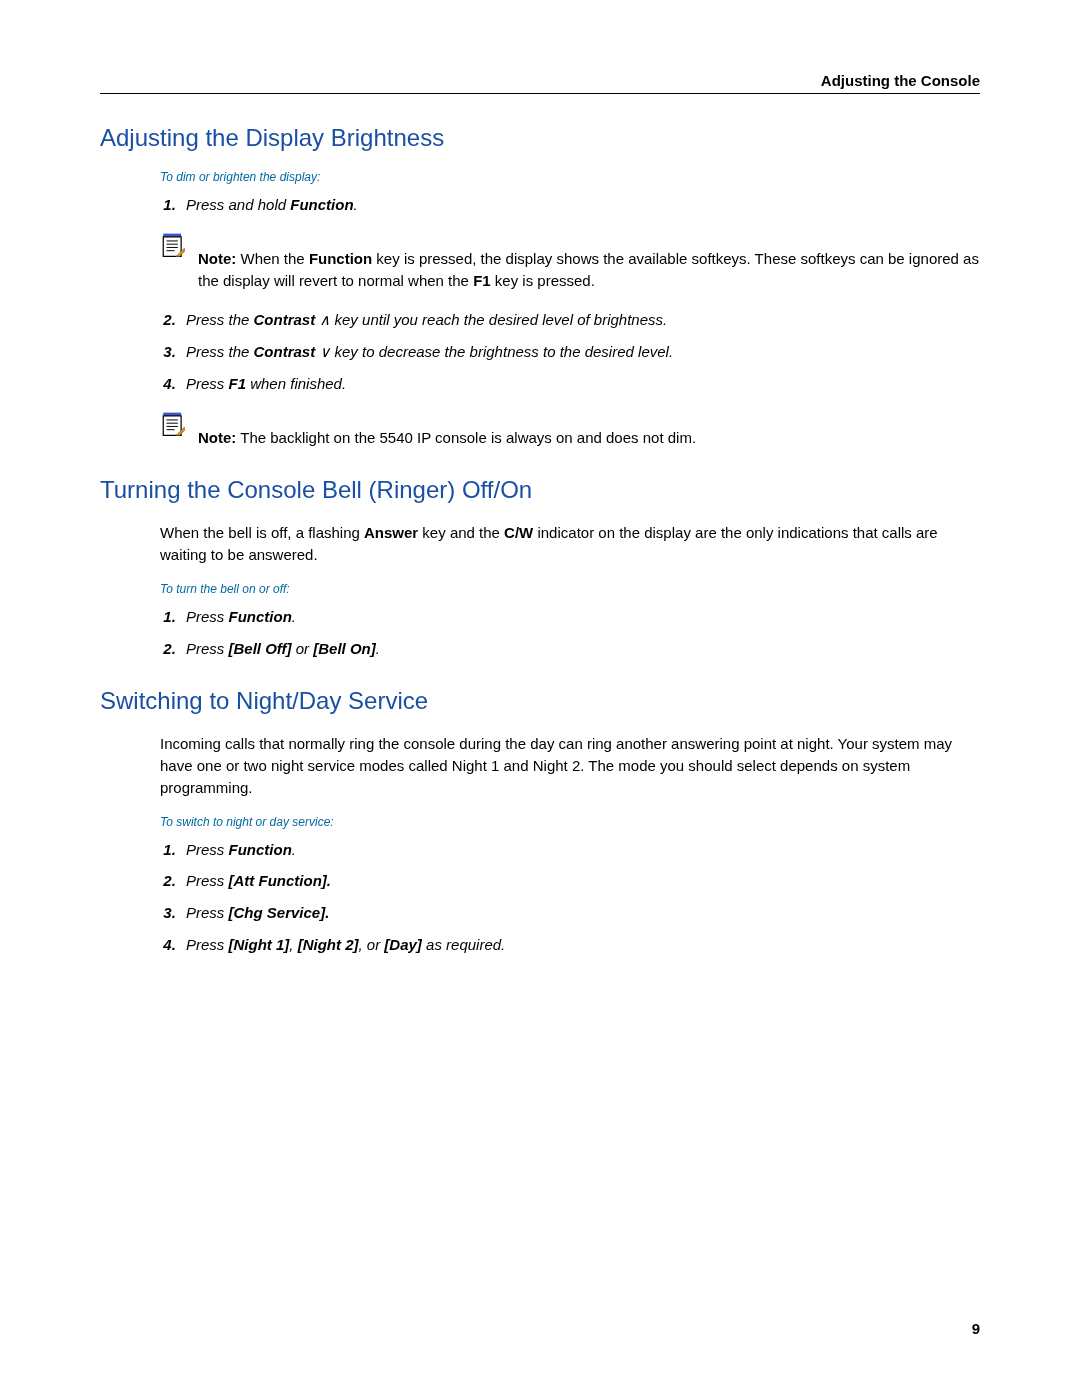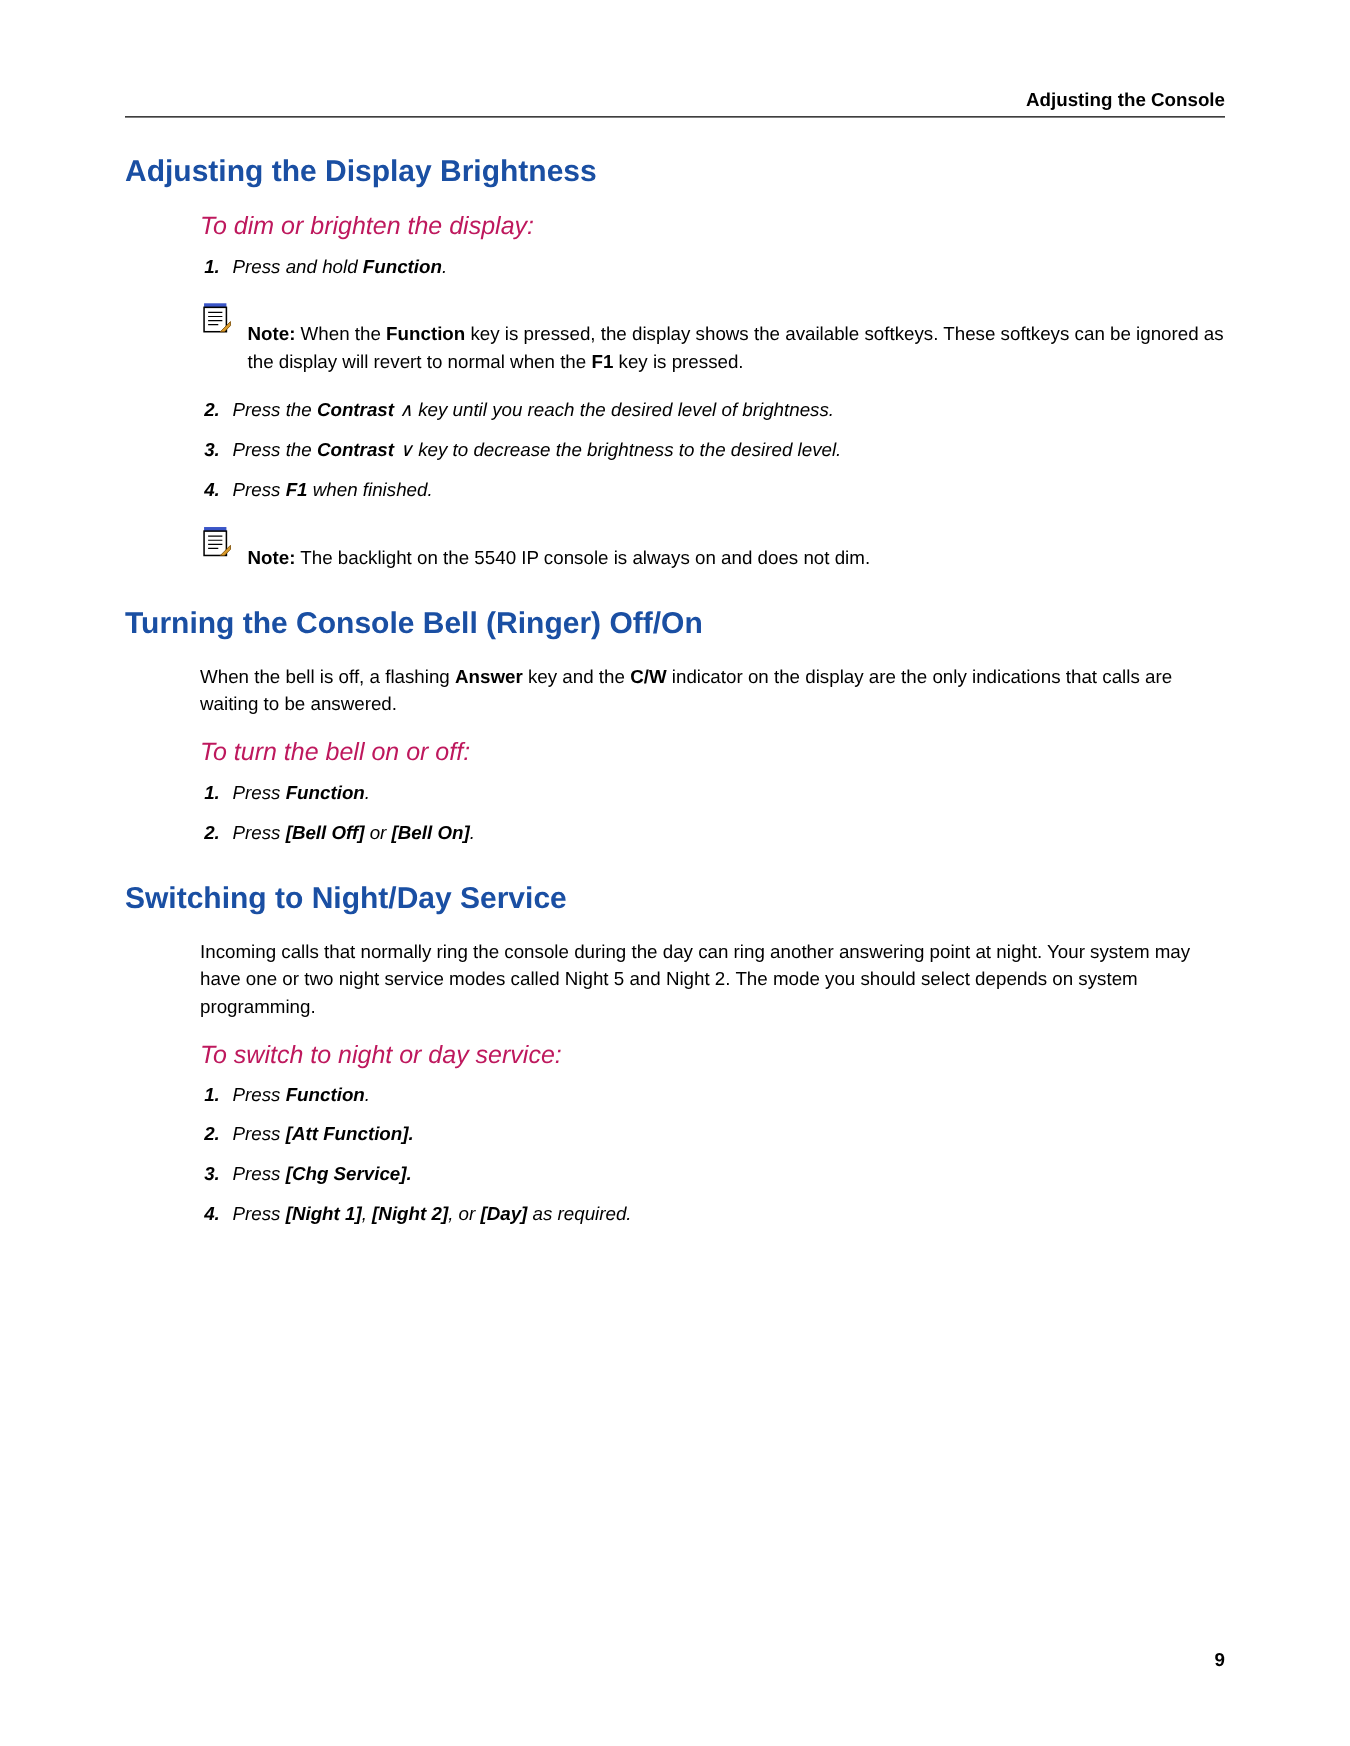--- a/index.html
+++ b/index.html
@@ -22,31 +22,31 @@
     font-size: 15px;
     margin-bottom: 4px;
   }
   .header-rule {
     border: none;
     border-top: 1px solid #000;
     margin: 0 0 30px 0;
   }
   h2.section-title {
     color: #1a4fa3;
-    font-weight: bold;
+    font-weight: normal;
     font-size: 24px;
     margin: 28px 0 18px 0;
   }
   .indent-block {
     margin-left: 60px;
   }
   .subhead {
-    color: #be185d;
+    color: #0369a1;
     font-style: italic;
-    font-size: 20px;
+    font-size: 12px;
     margin: 14px 0 10px 0;
   }
   p.body {
     font-size: 15px;
     line-height: 1.45;
     margin: 10px 0 16px 0;
   }
   ol.steps {
     font-size: 15px;
     line-height: 1.45;
@@ -162,21 +162,21 @@
         <span>Press </span><span class="b">Function</span><span>.</span>
       </li>
       <li>
         <span>Press </span><span class="b">[Bell Off]</span><span> or </span><span class="b">[Bell On]</span><span>.</span>
       </li>
     </ol>
   </div>
 
   <h2 class="section-title">Switching to Night/Day Service</h2>
   <div class="indent-block">
-    <p class="body">Incoming calls that normally ring the console during the day can ring another answering point at night. Your system may have one or two night service modes called Night 5 and Night 2. The mode you should select depends on system programming.</p>
+    <p class="body">Incoming calls that normally ring the console during the day can ring another answering point at night. Your system may have one or two night service modes called Night 1 and Night 2. The mode you should select depends on system programming.</p>
     <div class="subhead">To switch to night or day service:</div>
     <ol class="steps">
       <li>
         <span>Press </span><span class="b">Function</span><span>.</span>
       </li>
       <li>
         <span>Press </span><span class="b">[Att Function].</span>
       </li>
       <li>
         <span>Press </span><span class="b">[Chg Service].</span>

